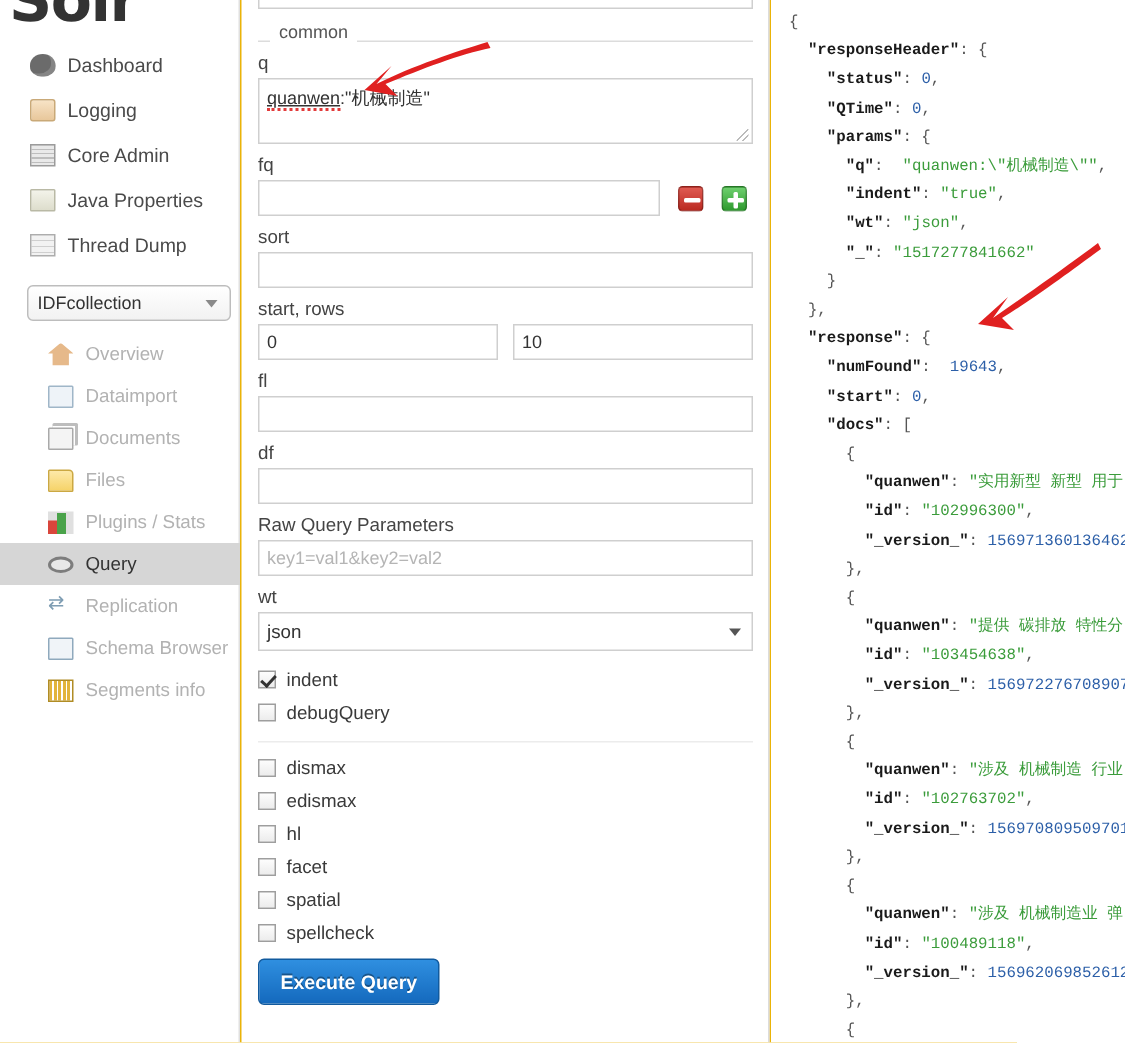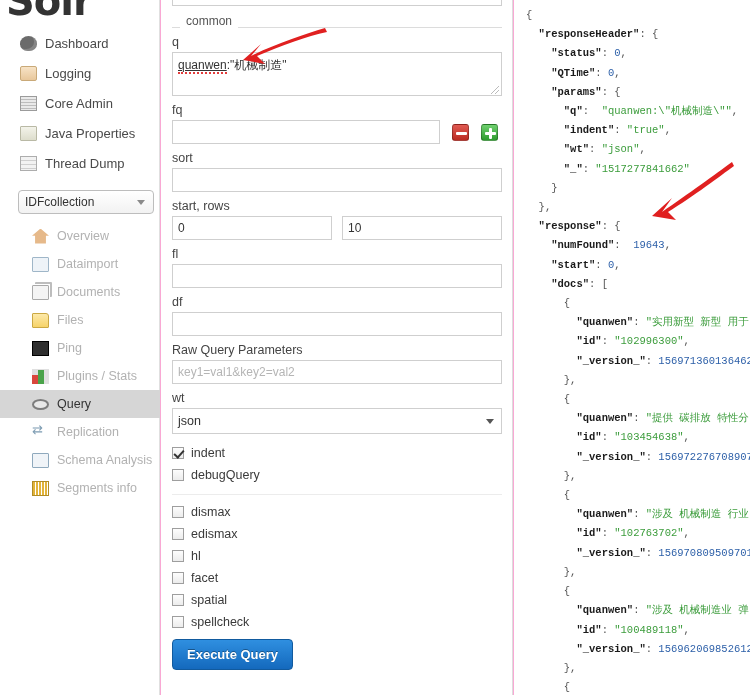--- a/index.html
+++ b/index.html
@@ -6,21 +6,21 @@
   html, body {
     margin: 0; padding: 0;
     width: 750px; height: 695px;
     background: #ffffff;
     font-family: "Liberation Sans", sans-serif;
     overflow: hidden;
   }
   #app {
     position: relative;
     width: 750px; height: 695px;
-    background: #f9a8d4;
+    background: #eab308;
   }
 
   
   #sidebar {
     position: absolute; left: 0; top: 0;
     width: 160px; height: 695px;
     background: #ffffff;
     border-right: 1px solid #e0e0e0;
   }
   .logo-wrap {
@@ -318,38 +318,34 @@
       </div>
       <div class="nav-item">
         <span class="ico ic-docs"></span>
         <span>Documents</span>
       </div>
       <div class="nav-item">
         <span class="ico ic-file"></span>
         <span>Files</span>
       </div>
       <div class="nav-item">
-        <span class="ico ic-ping"></span>
-        <span>Ping</span>
-      </div>
-      <div class="nav-item">
         <span class="ico ic-plug"></span>
         <span>Plugins / Stats</span>
       </div>
       <div class="nav-item active">
         <span class="ico ic-query"></span>
         <span>Query</span>
       </div>
       <div class="nav-item">
         <span class="ico ic-repl"></span>
         <span>Replication</span>
       </div>
       <div class="nav-item">
         <span class="ico ic-schema"></span>
-        <span>Schema Analysis</span>
+        <span>Schema Browser</span>
       </div>
       <div class="nav-item">
         <span class="ico ic-seg"></span>
         <span>Segments info</span>
       </div>
     </div>
   </div>
 
   <div id="query-panel">
 

